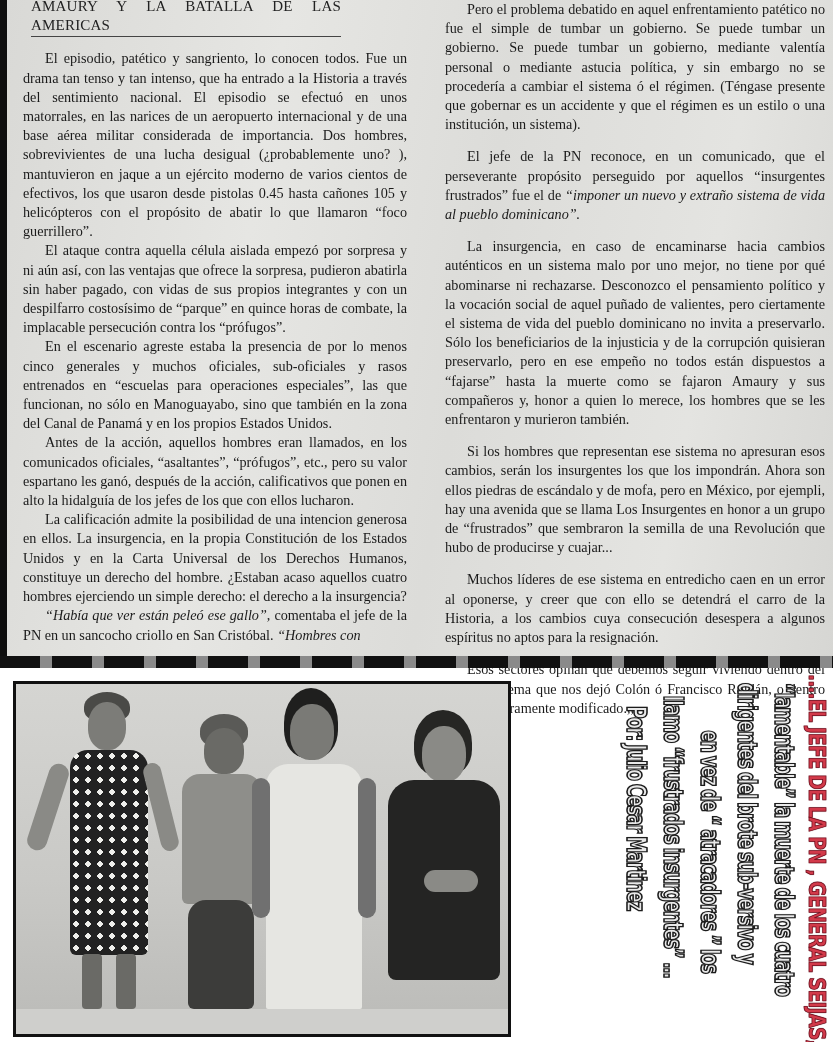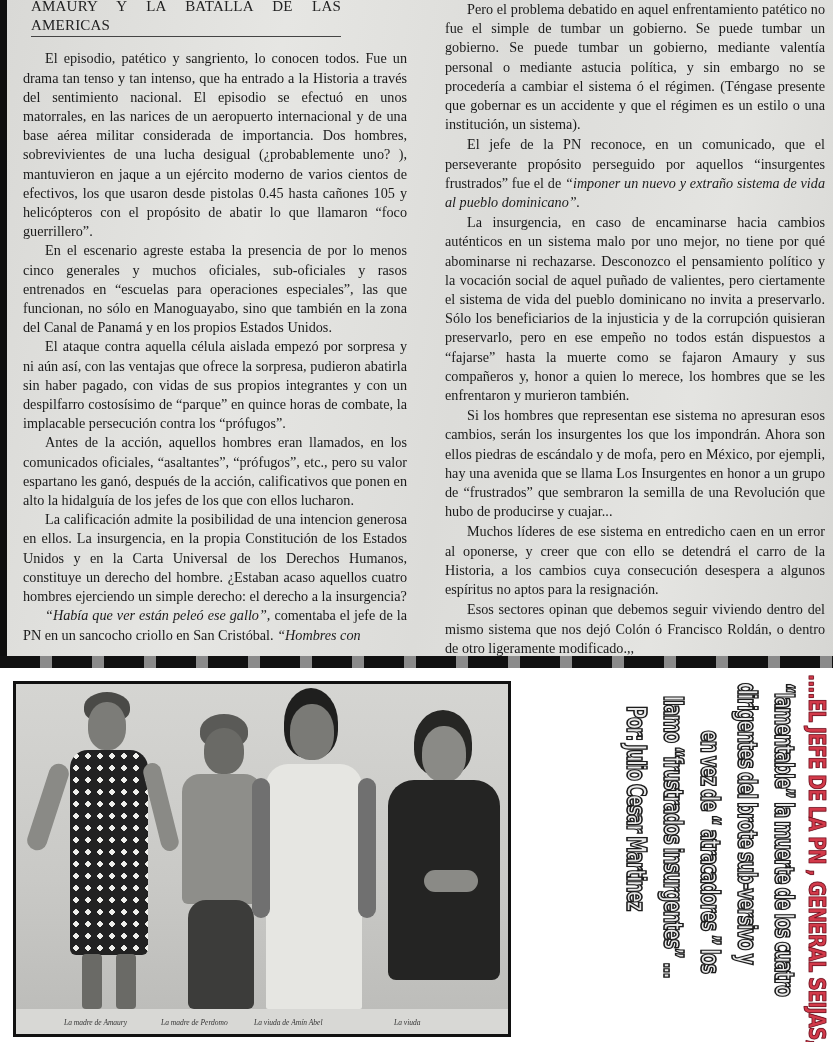--- a/index.html
+++ b/index.html
@@ -18,21 +18,21 @@
   }
   .col { position: absolute; top: 0; font-size: 14.2px; line-height: 19.2px; text-align: justify; }
   .col.left { left: 16px; width: 384px; }
   .col.right { left: 438px; width: 380px; }
   .headline {
     font-size: 15px; letter-spacing: 0.2px; color: #222;
     border-bottom: 1.5px solid #444; padding-bottom: 1px; margin: -3px 0 12px 8px;
     width: 310px; text-transform: uppercase;
   }
   .col p { text-indent: 22px; margin-bottom: 0; }
-  .col p.gap { margin-top: 1px; }
+  .col p.gap { margin-top: 13px; }
   .col em { font-style: italic; }
   .col .lead { text-indent: 0; }
 
   
   .photo-frame {
     position: absolute; left: 13px; top: 681px; width: 498px; height: 356px;
     border: 3px solid #111; background: #cfcfcc; overflow: hidden;
   }
   .photo { position: absolute; left: 0; top: 0; width: 492px; height: 325px;
     background: linear-gradient(180deg, #d5d5d2 0%, #c9c9c6 60%, #bdbdba 100%); }
@@ -76,22 +76,22 @@
   .annotation-line.indent4 { padding-left: 44px; }
 </style>
 </head>
 <body>
 
 <div class="clipping">
 
   <div class="col left">
     <div class="headline">AMAURY Y LA BATALLA DE LAS AMERICAS</div>
     <p>El episodio, patético y sangriento, lo conocen todos. Fue un drama tan tenso y tan intenso, que ha entrado a la Historia a través del sentimiento nacional. El episodio se efectuó en unos matorrales, en las narices de un aeropuerto internacional y de una base aérea militar considerada de importancia. Dos hombres, sobrevivientes de una lucha desigual (¿probablemente uno? ), mantuvieron en jaque a un ejército moderno de varios cientos de efectivos, los que usaron desde pistolas 0.45 hasta cañones 105 y helicópteros con el propósito de abatir lo que llamaron “foco guerrillero”.</p>
+    <p>El ataque contra aquella célula aislada empezó por sorpresa y ni aún así, con las ventajas que ofrece la sorpresa, pudieron abatirla sin haber pagado, con vidas de sus propios integrantes y con un despilfarro costosísimo de “parque” en quince horas de combate, la implacable persecución contra los “prófugos”.</p>
     <p>En el escenario agreste estaba la presencia de por lo menos cinco generales y muchos oficiales, sub-oficiales y rasos entrenados en “escuelas para operaciones especiales”, las que funcionan, no sólo en Manoguayabo, sino que también en la zona del Canal de Panamá y en los propios Estados Unidos.</p>
-    <p>El ataque contra aquella célula aislada empezó por sorpresa y ni aún así, con las ventajas que ofrece la sorpresa, pudieron abatirla sin haber pagado, con vidas de sus propios integrantes y con un despilfarro costosísimo de “parque” en quince horas de combate, la implacable persecución contra los “prófugos”.</p>
     <p>Antes de la acción, aquellos hombres eran llamados, en los comunicados oficiales, “asaltantes”, “prófugos”, etc., pero su valor espartano les ganó, después de la acción, calificativos que ponen en alto la hidalguía de los jefes de los que con ellos lucharon.</p>
     <p>La calificación admite la posibilidad de una intencion generosa en ellos. La insurgencia, en la propia Constitución de los Estados Unidos y en la Carta Universal de los Derechos Humanos, constituye un derecho del hombre. ¿Estaban acaso aquellos cuatro hombres ejerciendo un simple derecho: el derecho a la insurgencia?</p>
     <p><em>“Había que ver están peleó ese gallo”</em><span>, comentaba el jefe de la PN en un sancocho criollo en San Cristóbal. </span><em>“Hombres con</em></p>
   </div>
 
   <div class="col right">
     <p>Pero el problema debatido en aquel enfrentamiento patético no fue el simple de tumbar un gobierno. Se puede tumbar un gobierno. Se puede tumbar un gobierno, mediante valentía personal o mediante astucia política, y sin embargo no se procedería a cambiar el sistema ó el régimen. (Téngase presente que gobernar es un accidente y que el régimen es un estilo o una institución, un sistema).</p>
     <p class="gap"><span>El jefe de la PN reconoce, en un comunicado, que el perseverante propósito perseguido por aquellos “insurgentes frustrados” fue el de </span><em>“imponer un nuevo y extraño sistema de vida al pueblo dominicano”.</em></p>
     <p class="gap">La insurgencia, en caso de encaminarse hacia cambios auténticos en un sistema malo por uno mejor, no tiene por qué abominarse ni rechazarse. Desconozco el pensamiento político y la vocación social de aquel puñado de valientes, pero ciertamente el sistema de vida del pueblo dominicano no invita a preservarlo. Sólo los beneficiarios de la injusticia y de la corrupción quisieran preservarlo, pero en ese empeño no todos están dispuestos a “fajarse” hasta la muerte como se fajaron Amaury y sus compañeros y, honor a quien lo merece, los hombres que se les enfrentaron y murieron también.</p>
     <p class="gap">Si los hombres que representan ese sistema no apresuran esos cambios, serán los insurgentes los que los impondrán. Ahora son ellos piedras de escándalo y de mofa, pero en México, por ejempli, hay una avenida que se llama Los Insurgentes en honor a un grupo de “frustrados” que sembraron la semilla de una Revolución que hubo de producirse y cuajar...</p>
@@ -128,26 +128,20 @@
       <div class="body" style="left:112px;top:90px;width:18px;height:140px;background:#707070;border-radius:9px;"></div>
     </div>
 
     <div class="figure" style="left:358px;top:26px;width:134px;height:299px;">
       <div class="hair" style="left:40px;top:0;width:58px;height:66px;background:#262624;"></div>
       <div class="head" style="left:48px;top:16px;width:44px;height:56px;background:#8a8a86;"></div>
       <div class="body" style="left:14px;top:70px;width:112px;height:200px;background:#242423;border-radius:26px 26px 8px 8px;"></div>
       <div class="body" style="left:50px;top:160px;width:54px;height:22px;background:#8a8a86;border-radius:12px;"></div>
     </div>
   </div>
-  <div class="captions">
-    <span style="left:48px;">La madre de Amaury</span>
-    <span style="left:145px;">La madre de Perdomo</span>
-    <span style="left:238px;">La viuda de Amín Abel</span>
-    <span style="left:378px;">La viuda</span>
-  </div>
 </div>
 
 <div class="annotation">
   <div class="annotation-inner">
     <span class="annotation-line red">....EL JEFE DE LA PN , GENERAL SEIJAS,</span>
     <span class="annotation-line indent1">“lamentable” la muerte de los cuatro</span>
     <span class="annotation-line indent1">dirigentes del brote sub-versivo y</span>
     <span class="annotation-line indent2">en vez de “ atracadores ” los</span>
     <span class="annotation-line indent3">llamo “frustrados insurgentes” ...</span>
     <span class="annotation-line indent4">Por: Julio Cesar Martinez</span>

